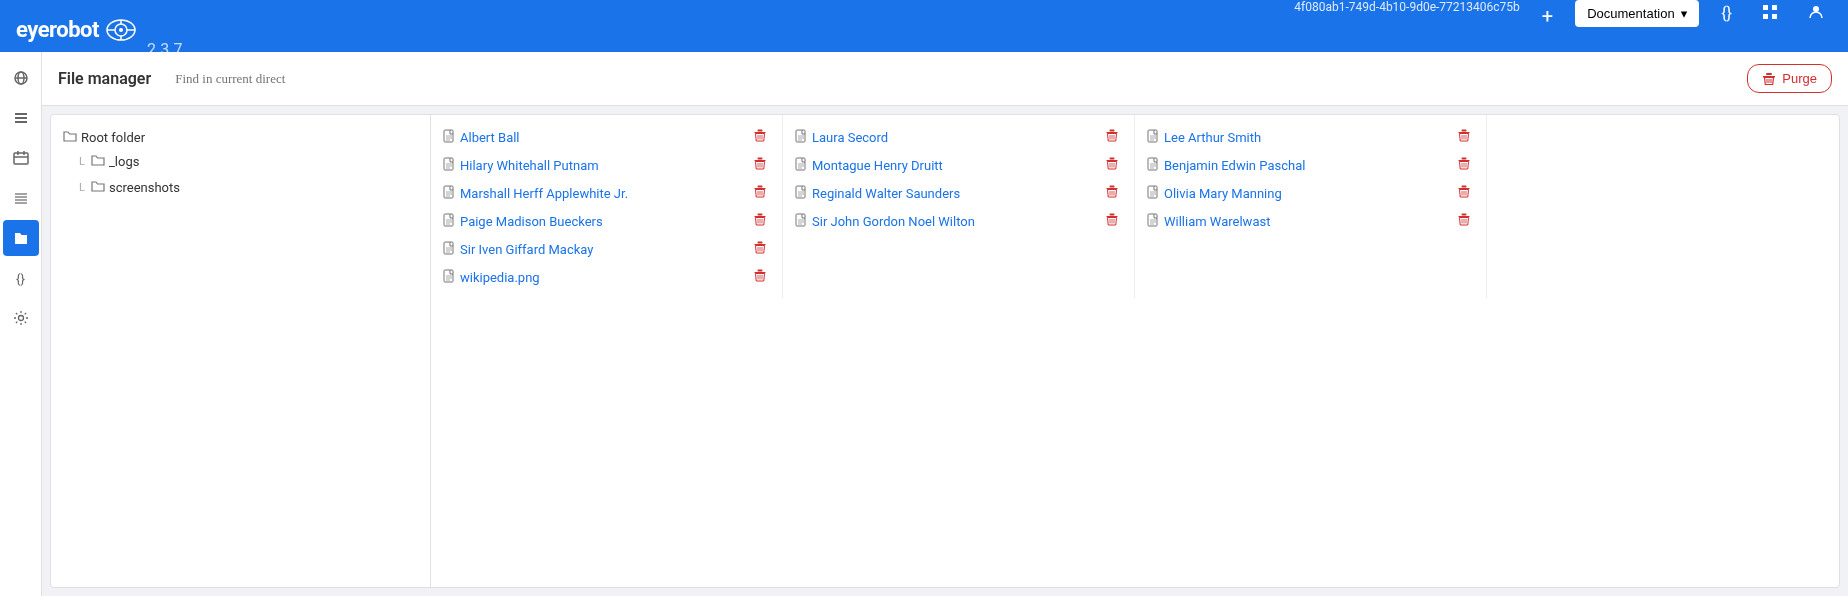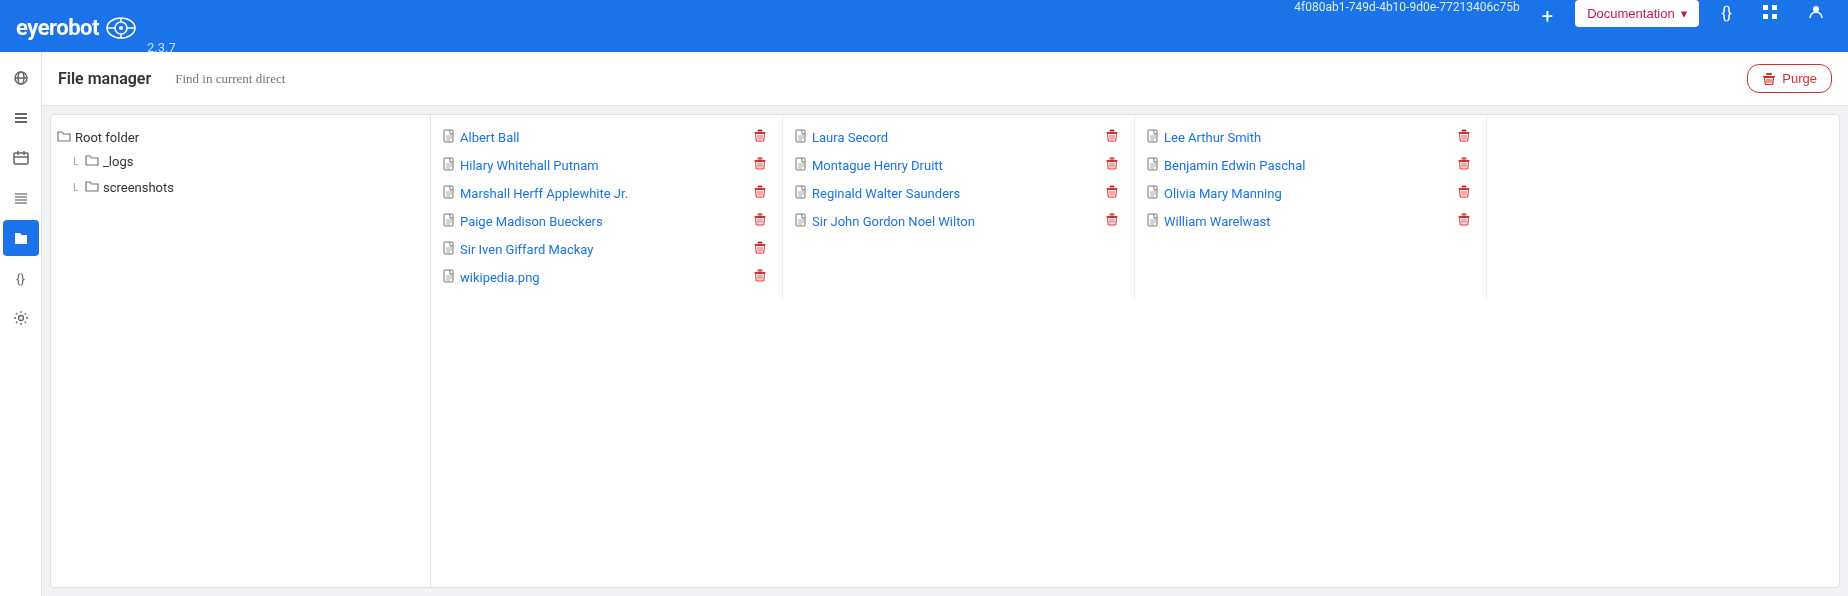--- a/index.html
+++ b/index.html
@@ -15,27 +15,27 @@
       gap: 14px;
       color: white;
     }
     .logo-text {
       font-size: 22px;
       font-weight: 300;
       letter-spacing: -0.5px;
       color: white;
     }
     .logo-text span { font-weight: 700; }
-    .version { font-size: 13px; color: rgba(255,255,255,0.75); margin-left: 4px; margin-top: 40px; }
+    .version { font-size: 16px; color: rgba(255,255,255,0.75); margin-left: 4px; margin-top: 40px; }
     .nav-spacer { flex: 1; }
     .nav-id { font-size: 12px; color: rgba(255,255,255,0.85); }
     .nav-add { color: white; font-size: 20px; cursor: pointer; padding: 4px 8px; }
     .nav-docs-btn {
       background: white;
-      color: #be185d;
+      color: #000000;
       border: none;
       border-radius: 4px;
       padding: 6px 12px;
       font-size: 13px;
       cursor: pointer;
       display: flex;
       align-items: center;
       gap: 6px;
     }
     .nav-icon-btn {
@@ -129,21 +129,21 @@
       background: white;
       margin: 8px;
       border: 1px solid #e0e0e0;
       border-radius: 4px;
     }
 
     
     .tree-panel {
       width: 380px;
       border-right: 1px solid #e0e0e0;
-      padding: 12px 2px;
+      padding: 12px 8px;
       overflow-y: auto;
     }
     .tree-item {
       display: flex;
       align-items: center;
       padding: 3px 4px;
       cursor: pointer;
       border-radius: 3px;
       gap: 4px;
       color: #333;

